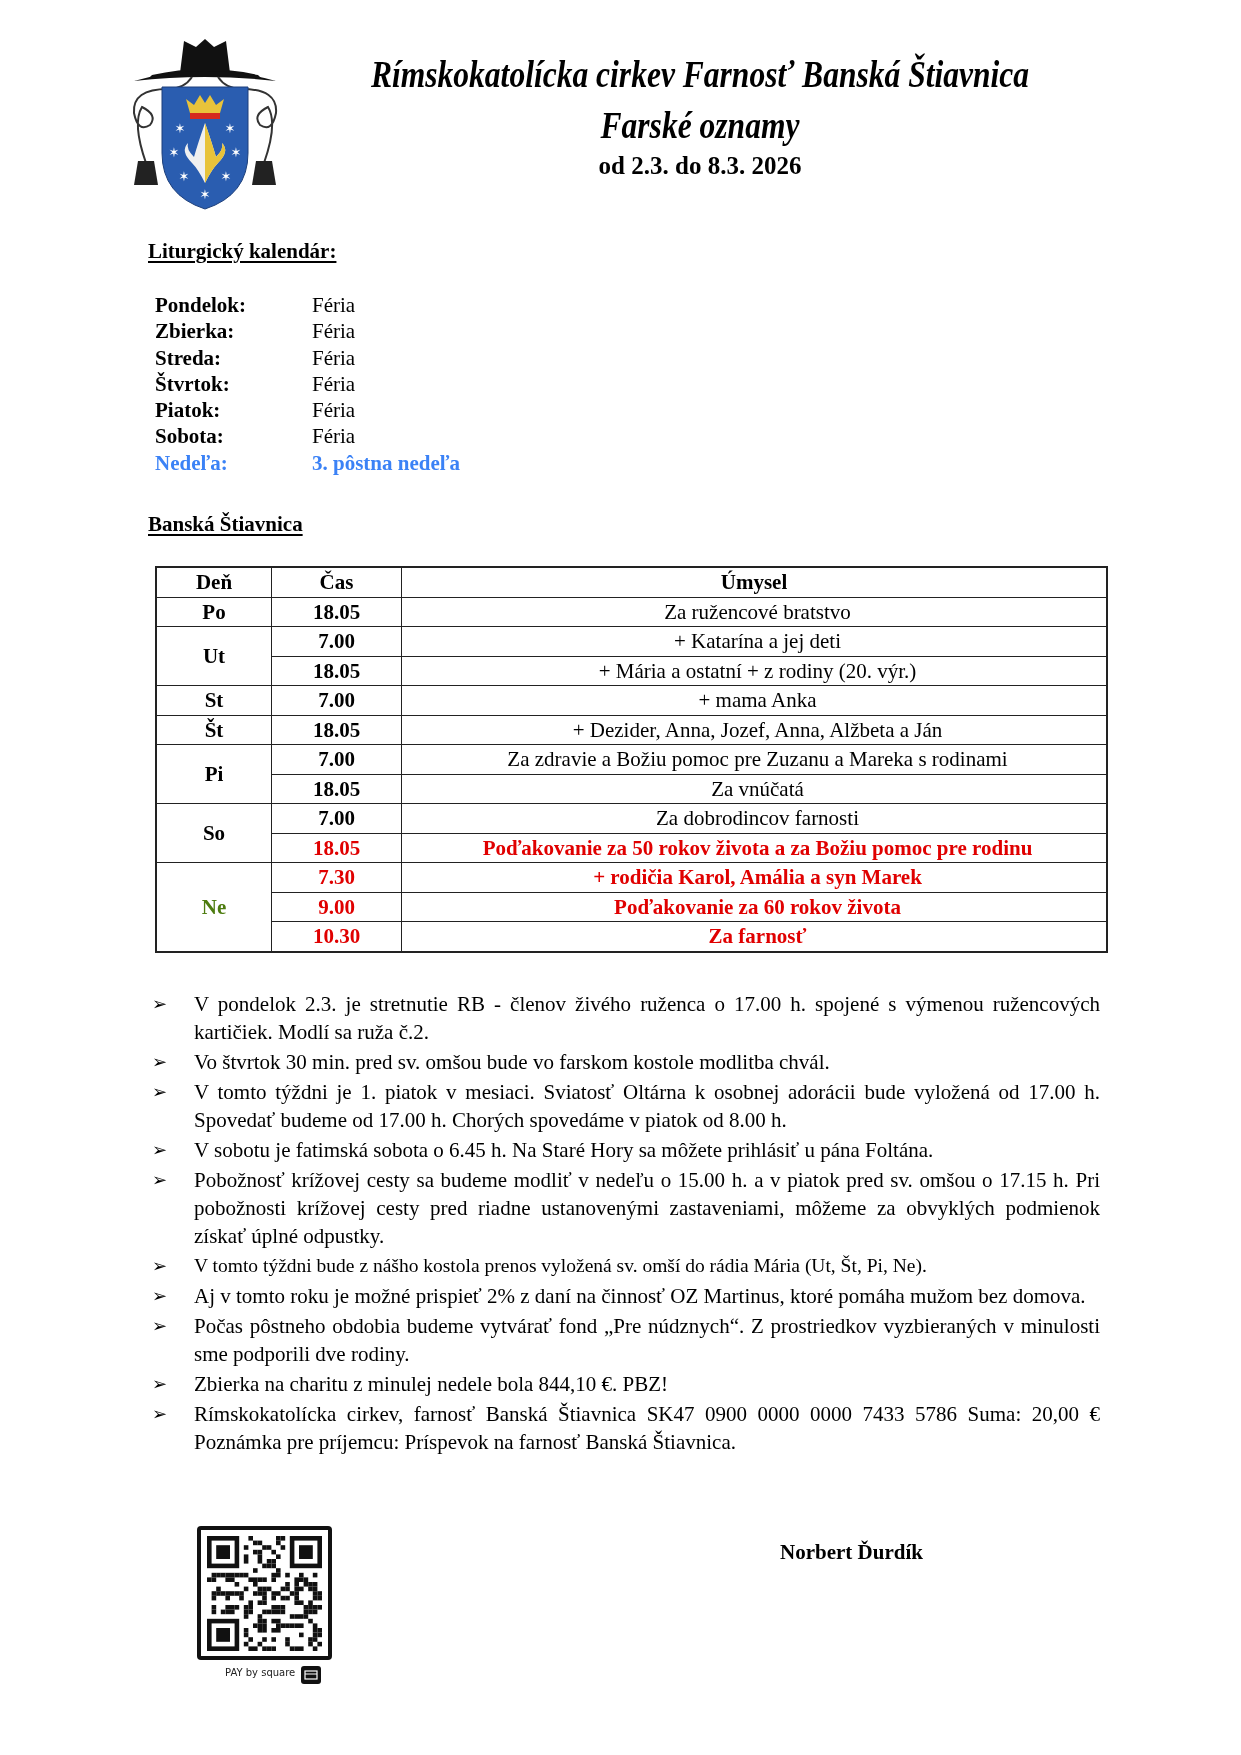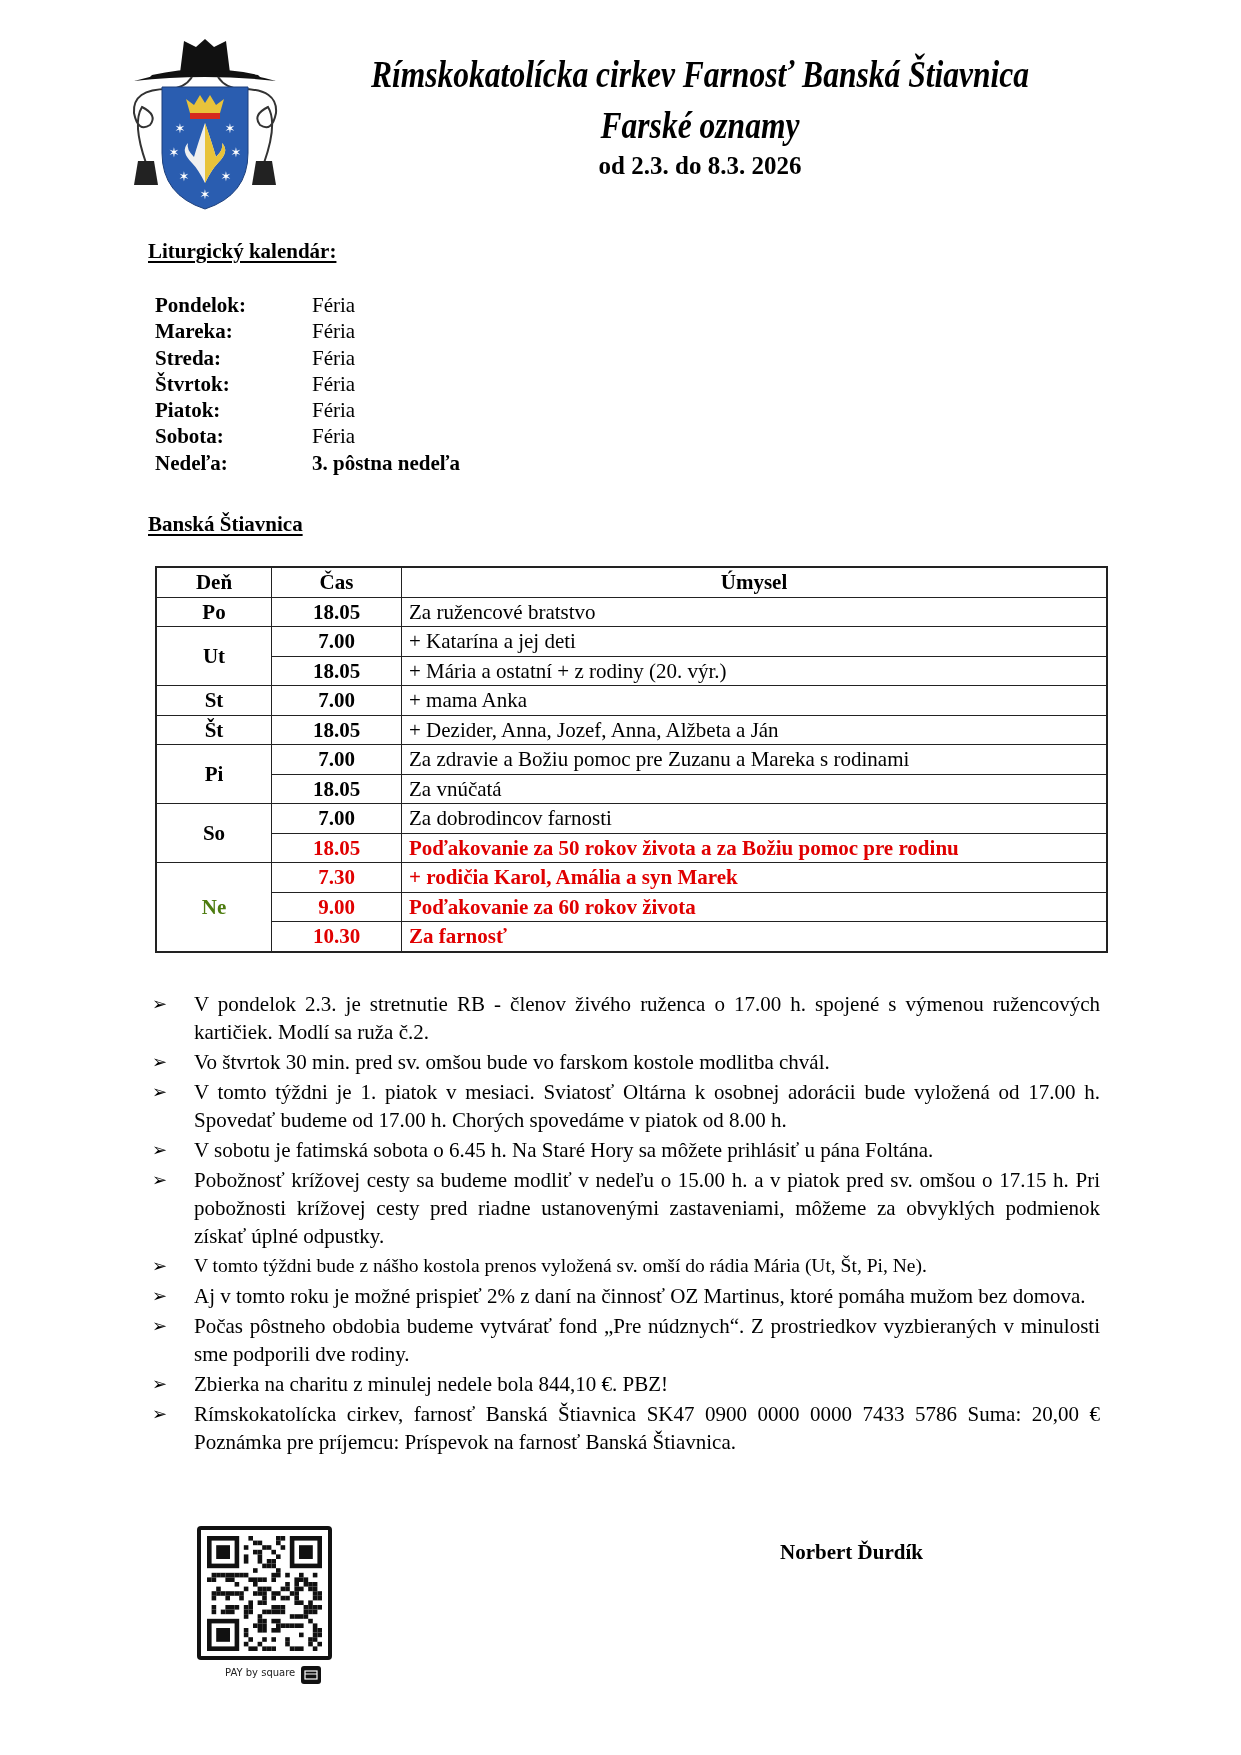--- a/index.html
+++ b/index.html
@@ -1,19 +1,19 @@
 <!DOCTYPE html>
 <html><head>
   <meta charset="utf-8">
   <style>
     html, body { margin: 0; padding: 0; background: #ffffff; }
     body { width: 1241px; height: 1755px; position: relative; overflow: hidden;
            font-family: "Liberation Serif", "DejaVu Serif", serif; color: #000; }
     .abs { position: absolute; }
-    .red { color: #000000; }
+    .red { color: #3b82f6; }
 
     
     #coat { left: 112px; top: 33px; width: 186px; height: 180px; }
     .title-line { position: absolute; left: 300px; width: 800px; text-align: center; font-weight: bold; }
     #title1 { top: 52px; font-size: 38px; font-style: italic; transform: scaleX(0.83); transform-origin: center; }
     #title2 { top: 103px; font-size: 38px; font-style: italic; transform: scaleX(0.83); transform-origin: center; }
     #title3 { top: 152px; font-size: 25px; }
 
     
     .section-heading { position: absolute; left: 148px; font-weight: bold; font-size: 21px; text-decoration: underline; text-underline-offset: 3px; }
@@ -24,21 +24,21 @@
     .cal-day { width: 157px; font-weight: bold; }
     .cal-val { }
     .cal-row.highlight .cal-val { font-weight: bold; }
 
     
     table.mass { position: absolute; left: 155px; top: 566px; width: 953px; border-collapse: collapse; font-size: 21px; }
     table.mass td, table.mass th { border: 1.5px solid #222; padding: 0; height: 28.5px; line-height: 26px; }
     table.mass th { font-weight: bold; text-align: center; }
     table.mass .c-day { width: 114px; text-align: center; font-weight: bold; }
     table.mass .c-time { width: 129px; text-align: center; font-weight: bold; }
-    table.mass .c-int { text-align: left; padding-left: 7px; }
+    table.mass .c-int { text-align: center; padding-left: 7px; }
     table.mass tr.red-row .c-int, table.mass tr.red-row .c-time { color: #e00000; font-weight: bold; }
     table.mass td.red-day { color: #4d7c0f; }
     table.mass { border: 2px solid #222; }
 
     
     .notes { position: absolute; left: 152px; top: 990px; width: 948px; font-size: 21px; line-height: 28px; }
     .note { display: flex; margin-bottom: 2px; }
     .note .bullet { width: 42px; flex: none; font-family: "DejaVu Sans", sans-serif; font-size: 18px; line-height: 28px; }
     .note .text { flex: 1; text-align: justify; }
     .note.small .text { font-size: 19.5px; }
@@ -86,21 +86,21 @@
 <div id="title2" class="title-line">Farské oznamy</div>
 <div id="title3" class="title-line">od 2.3. do 8.3. 2026</div>
 
 <div id="lit-heading" class="section-heading">Liturgický kalendár:</div>
 <div class="cal" id="cal">
     <div class="cal-row">
       <span class="cal-day">Pondelok:</span>
       <span class="cal-val">Féria</span>
     </div>
     <div class="cal-row">
-      <span class="cal-day">Mareka:</span>
+      <span class="cal-day">Zbierka:</span>
       <span class="cal-val">Féria</span>
     </div>
     <div class="cal-row">
       <span class="cal-day">Streda:</span>
       <span class="cal-val">Féria</span>
     </div>
     <div class="cal-row">
       <span class="cal-day">Štvrtok:</span>
       <span class="cal-val">Féria</span>
     </div>

